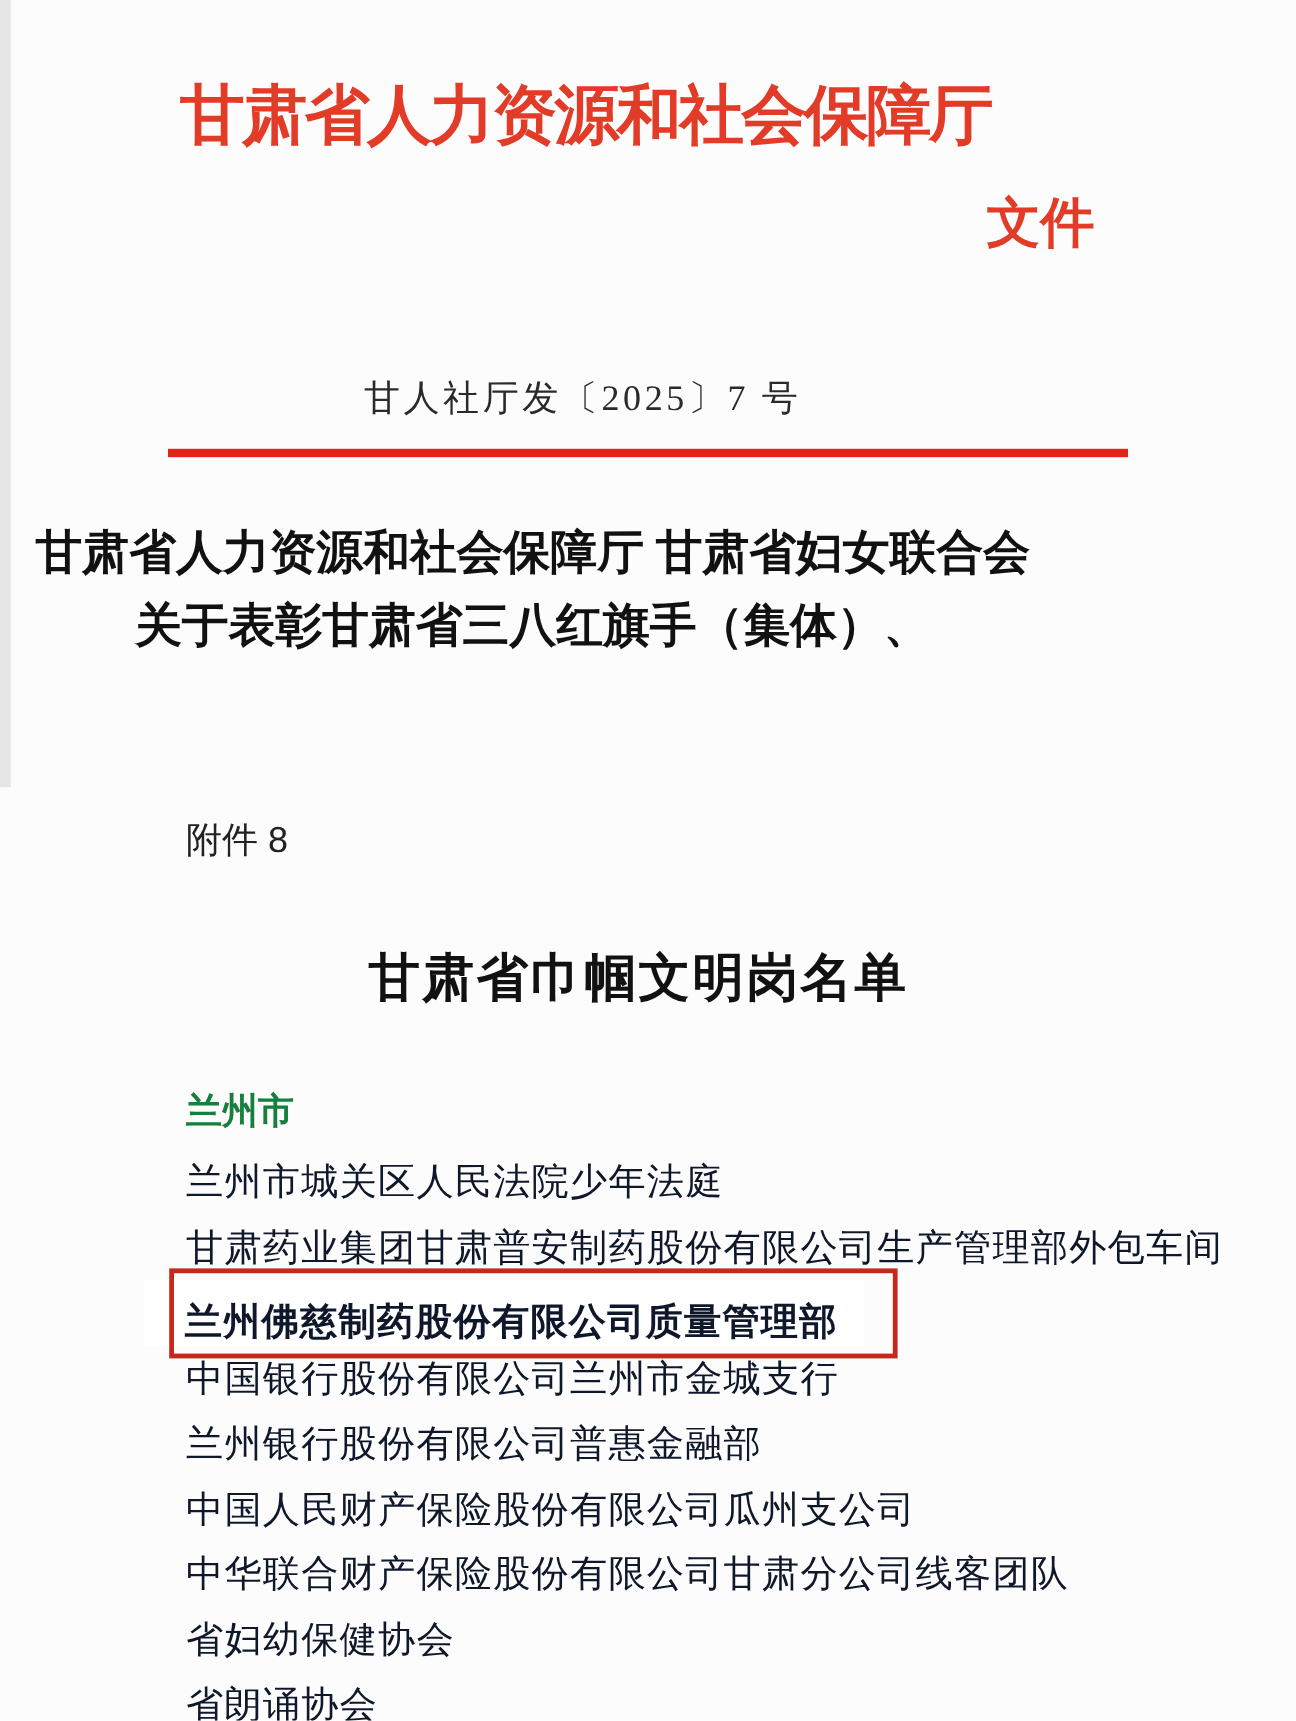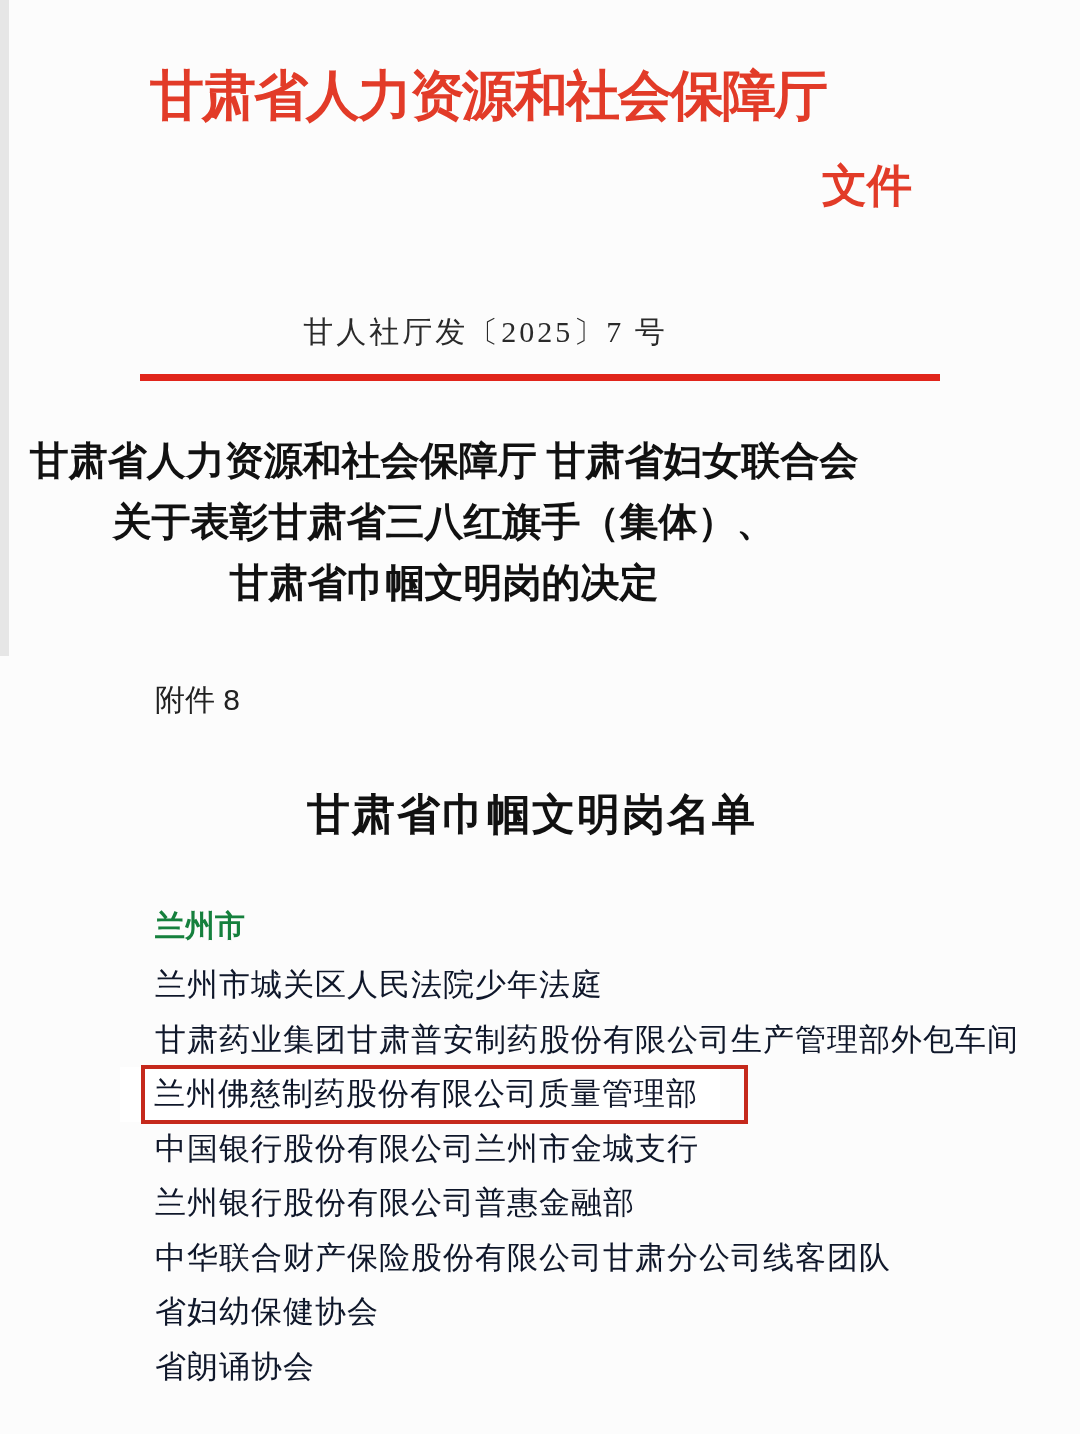--- a/index.html
+++ b/index.html
@@ -125,22 +125,23 @@
   }
   .list-item.highlighted {
     width: 600px;
     padding-left: 31px;
     background: #fff;
   }
   .highlight-box {
     display: inline-block;
     border-style: solid;
     border-width: 4px;
-    padding: 4px 46px 5px 9px;
+    padding: 20px 46px 5px 9px;
     margin-left: -10px;
+    font-weight: bold;
   }
 </style>
 </head>
 <body>
 
 <div class="page">
 
   <div class="scan-edge"></div>
 
   <div class="letterhead">
@@ -149,21 +150,20 @@
 
   <div class="doc-type red-ink" style="color: rgb(226, 59, 40);">文件</div>
 
   <div class="doc-number">甘人社厅发〔2025〕7 号</div>
 
   <hr class="red-rule" style="background: rgb(225, 37, 27);">
 
   <div class="main-title">
     <div>甘肃省人力资源和社会保障厅 甘肃省妇女联合会</div>
     <div>关于表彰甘肃省三八红旗手（集体）、</div>
-    <div>甘肃省巾帼文明岗的决定</div>
   </div>
 
   <div class="attachment-label">附件 8</div>
 
   <div class="list-title">甘肃省巾帼文明岗名单</div>
 
   <div class="city-heading">兰州市</div>
 
   <div class="award-list" id="award-list">
     <div class="list-item">
@@ -179,20 +179,23 @@
     </div>
 
     <div class="list-item">
       <span class="item-text">中国银行股份有限公司兰州市金城支行</span>
     </div>
 
     <div class="list-item">
       <span class="item-text">兰州银行股份有限公司普惠金融部</span>
     </div>
 
+    <div class="list-item">
+      <span class="item-text">中国人民财产保险股份有限公司瓜州支公司</span>
+    </div>
 
     <div class="list-item">
       <span class="item-text">中华联合财产保险股份有限公司甘肃分公司线客团队</span>
     </div>
 
     <div class="list-item">
       <span class="item-text">省妇幼保健协会</span>
     </div>
 
     <div class="list-item">

